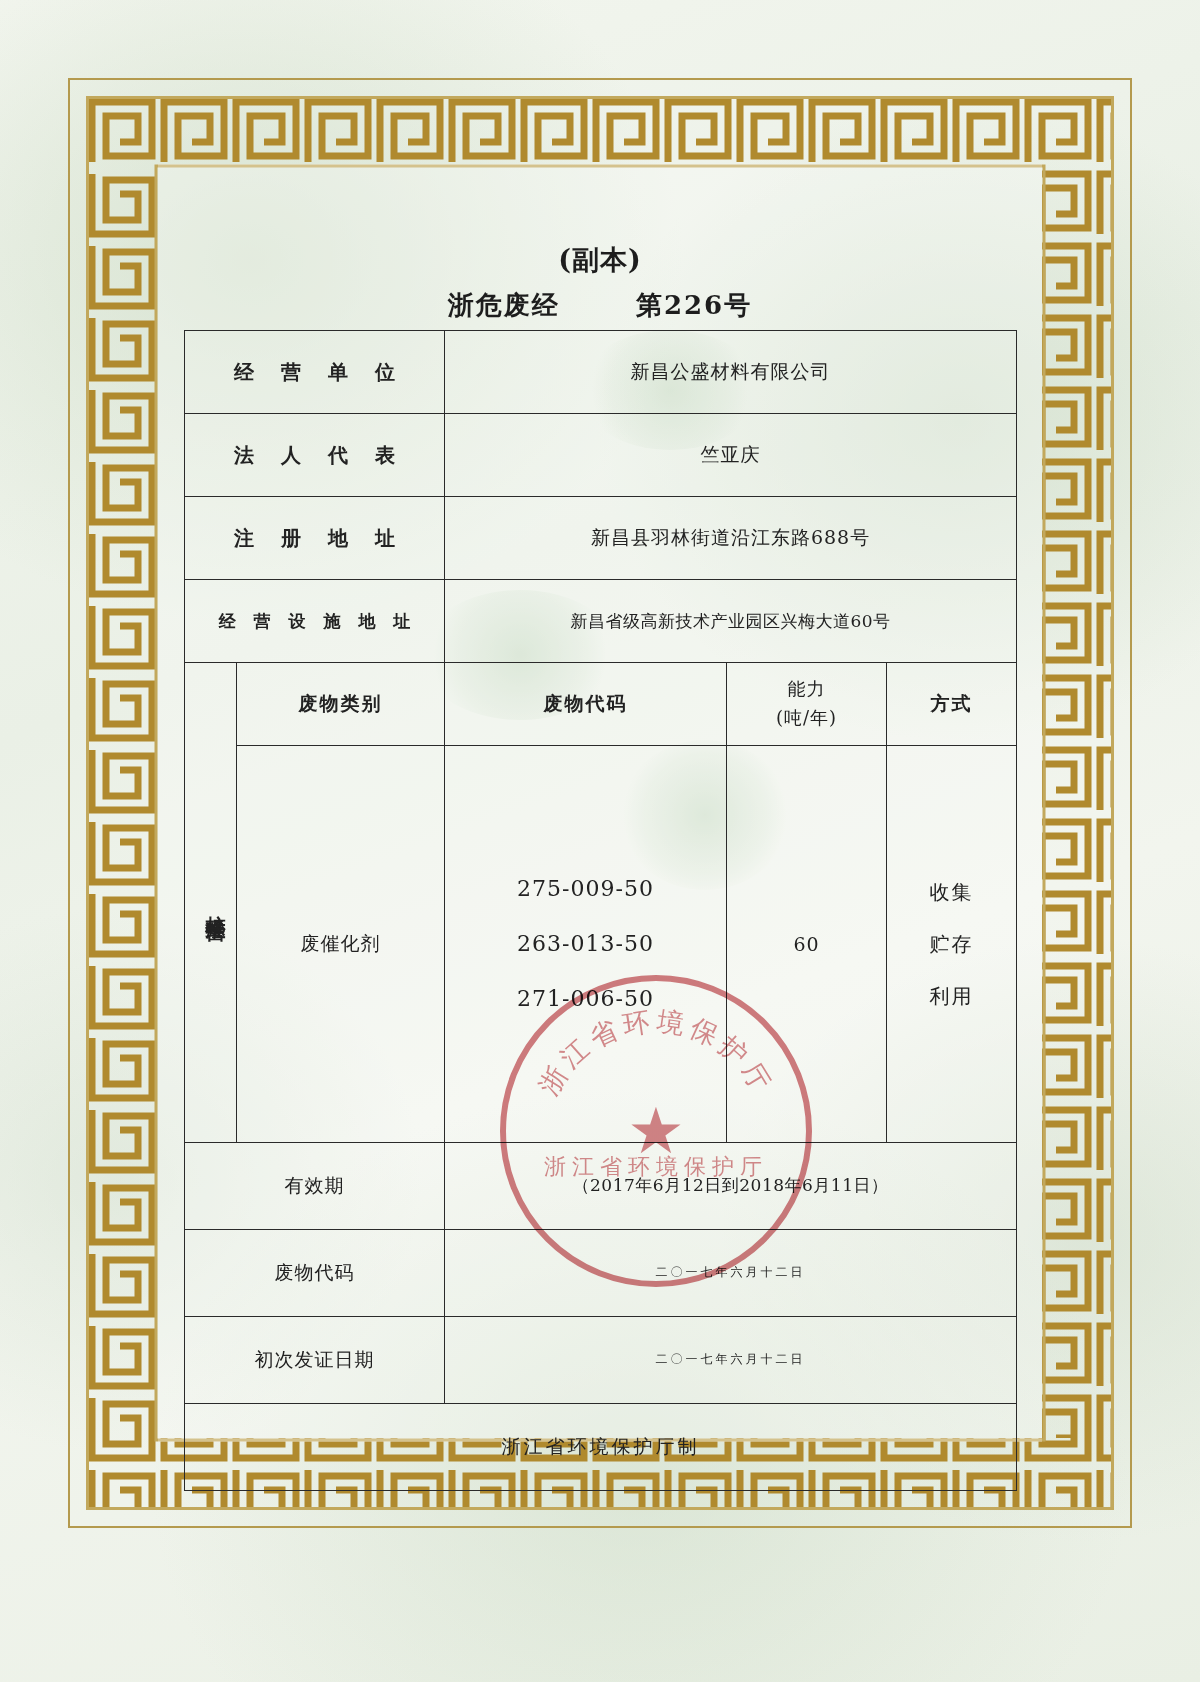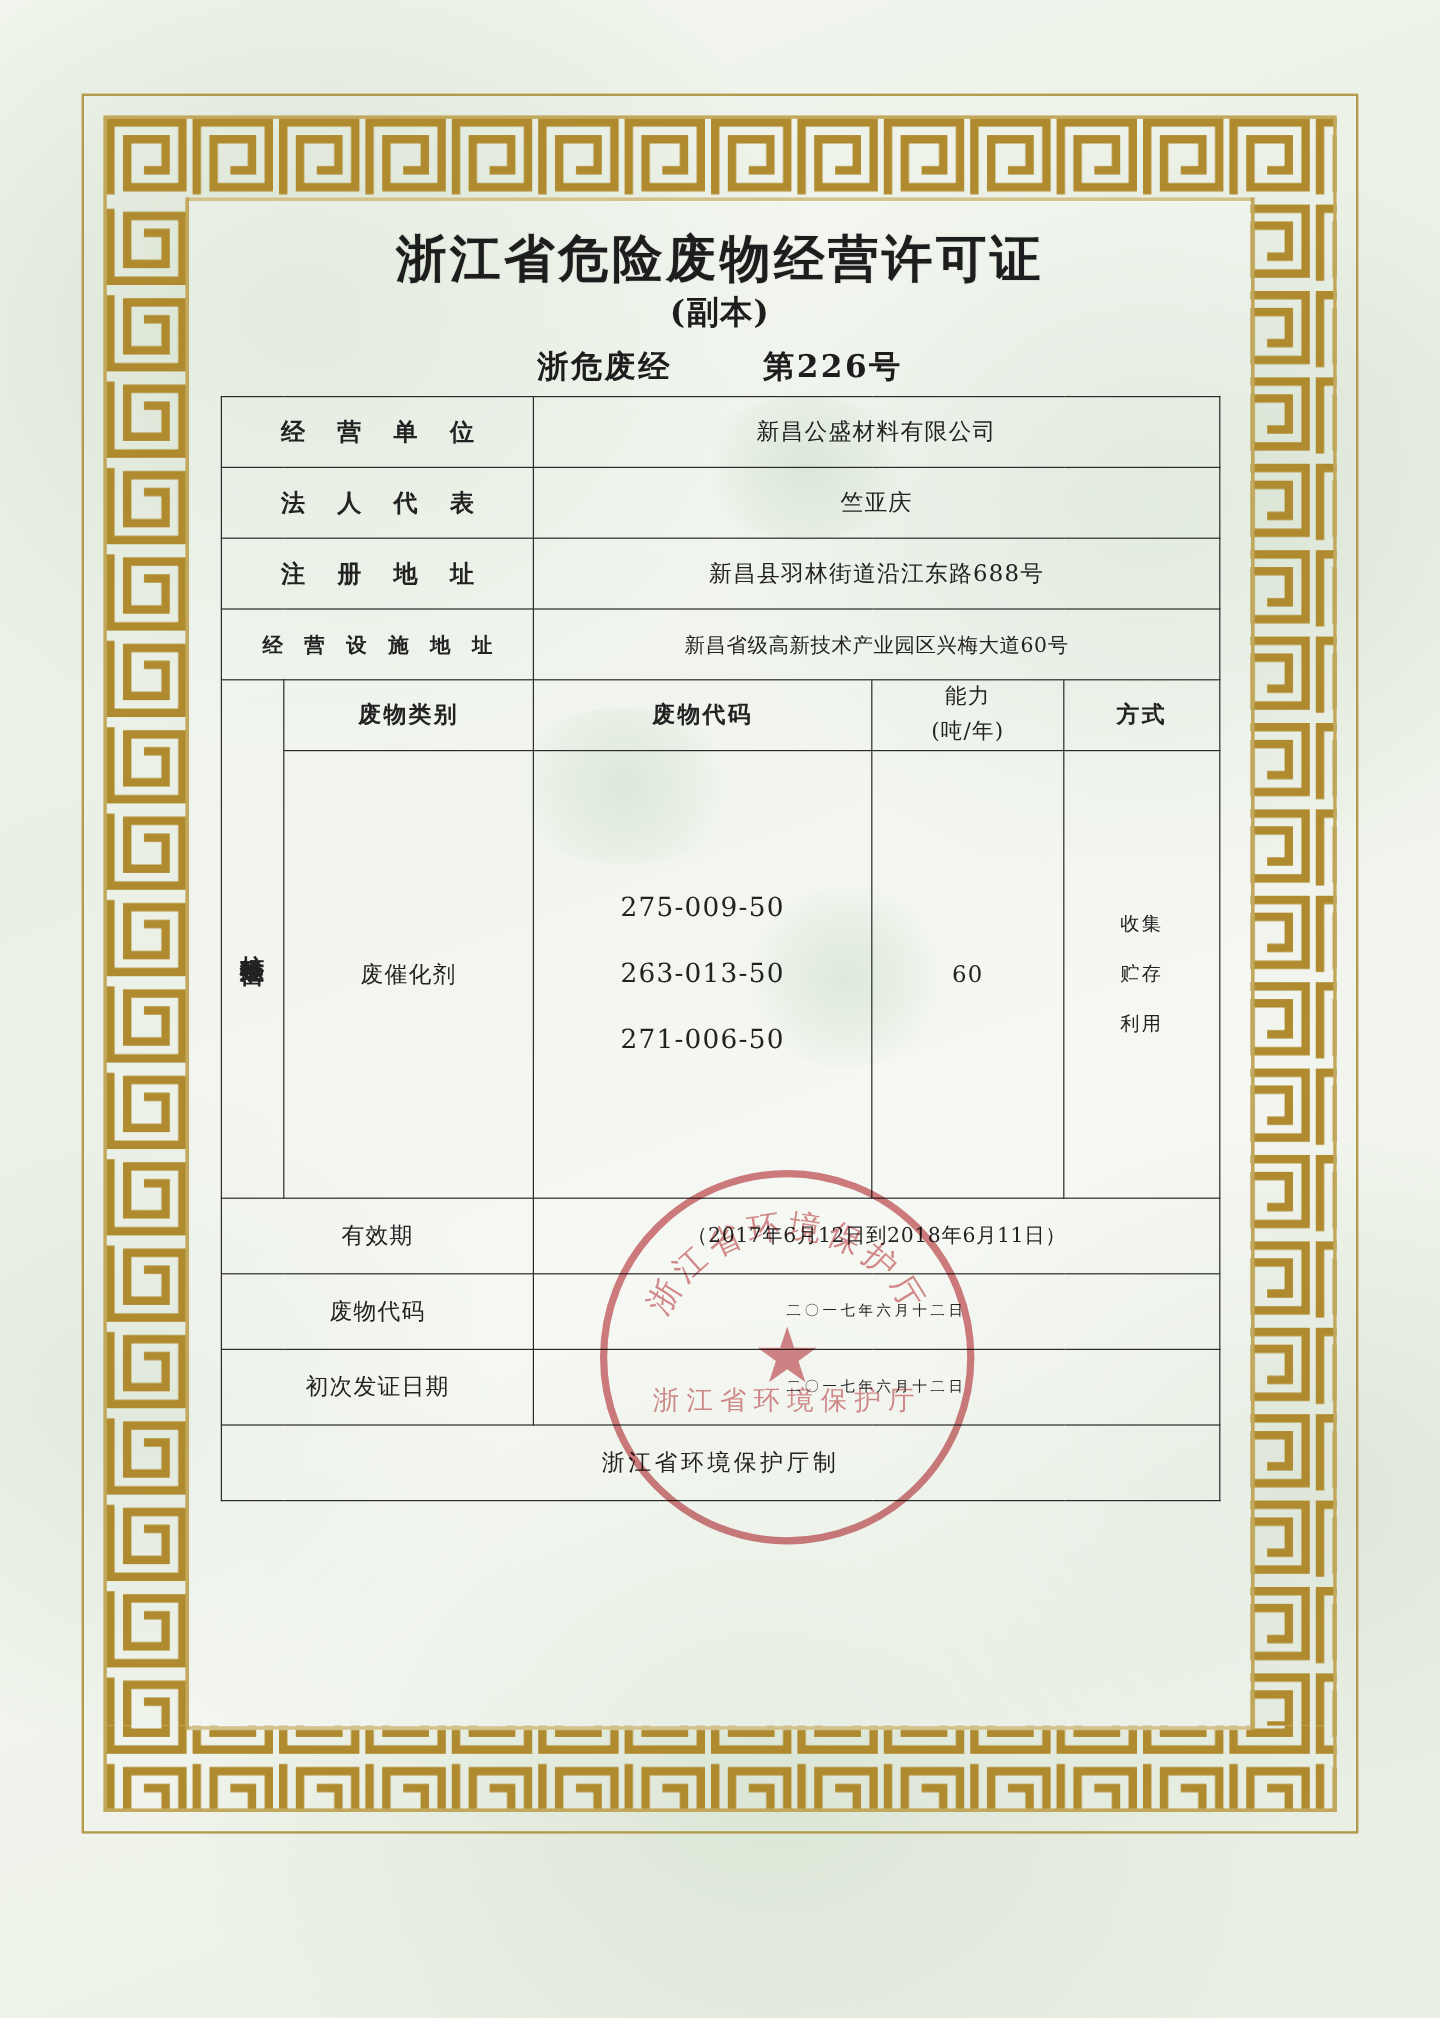--- a/index.html
+++ b/index.html
@@ -60,37 +60,37 @@
     position:absolute;left:26px;top:166px;width:832px;
     border-collapse:collapse;
     table-layout:fixed;
   }
   table.cert td{
     border:1.6px solid #2a2a2a;
     color:#222;
     font-family:"DejaVu Serif","Liberation Serif",serif;
     text-align:center;
     vertical-align:middle;
-    padding:0;
+    padding:12px;
   }
   .lbl{
     font-size:20px;letter-spacing:10px;text-indent:10px;font-weight:600;
   }
   .lbl-tight{font-size:17px;letter-spacing:6px;text-indent:6px;font-weight:600;}
   .val{font-size:19px;letter-spacing:1px;}
   .val-sm{font-size:17px;letter-spacing:.5px;}
   .vert{
     font-size:20px;font-weight:600;line-height:1.9;letter-spacing:2px;
     writing-mode:vertical-rl;text-orientation:upright;
     display:inline-block;
   }
   .head-cell{font-size:19px;letter-spacing:2px;font-weight:600;}
   .cap-line{font-size:18px;letter-spacing:1px;line-height:1.6;}
   .codes{font-family:"DejaVu Sans Mono","Liberation Mono",monospace;font-size:22px;line-height:2.5;letter-spacing:1px;}
-  .mode{font-size:16px;line-height:2.6;letter-spacing:2px;}
+  .mode{font-size:20px;line-height:2.6;letter-spacing:2px;}
   .footer-line{font-size:19px;letter-spacing:3px;}
   .valid-text{font-size:17px;letter-spacing:.5px;}
   .hand{
     font-family:"DejaVu Serif","Liberation Serif",serif;
     font-size:12px;letter-spacing:3px;color:#1c1c1c;
   }
   
   #seal{
     position:absolute;left:500px;top:975px;width:300px;height:300px;
     border-radius:50%;
@@ -152,21 +152,20 @@
     <rect x="0" y="72" width="72" height="1270" fill="url(#keyH2)"></rect>
 
     <rect x="956" y="72" width="72" height="1270" fill="url(#keyH)"></rect>
 
     <rect x="1.5" y="1.5" width="1025" height="1411" fill="none" stroke="#c2a85c" stroke-width="3"></rect>
     <rect x="70" y="70" width="888" height="1274" fill="none" stroke="#c2a85c" stroke-width="3"></rect>
   </svg>
 
   <div id="field">
 
-    <div class="title">浙江省危险废物经营许可证</div>
     <div class="subtitle">(副本)</div>
     <div class="serial">
       <span>浙危废经</span>
       <span class="gap"></span>
       <span>第226号</span>
     </div>
 
     <table class="cert">
       <colgroup>
         <col style="width:52px">

